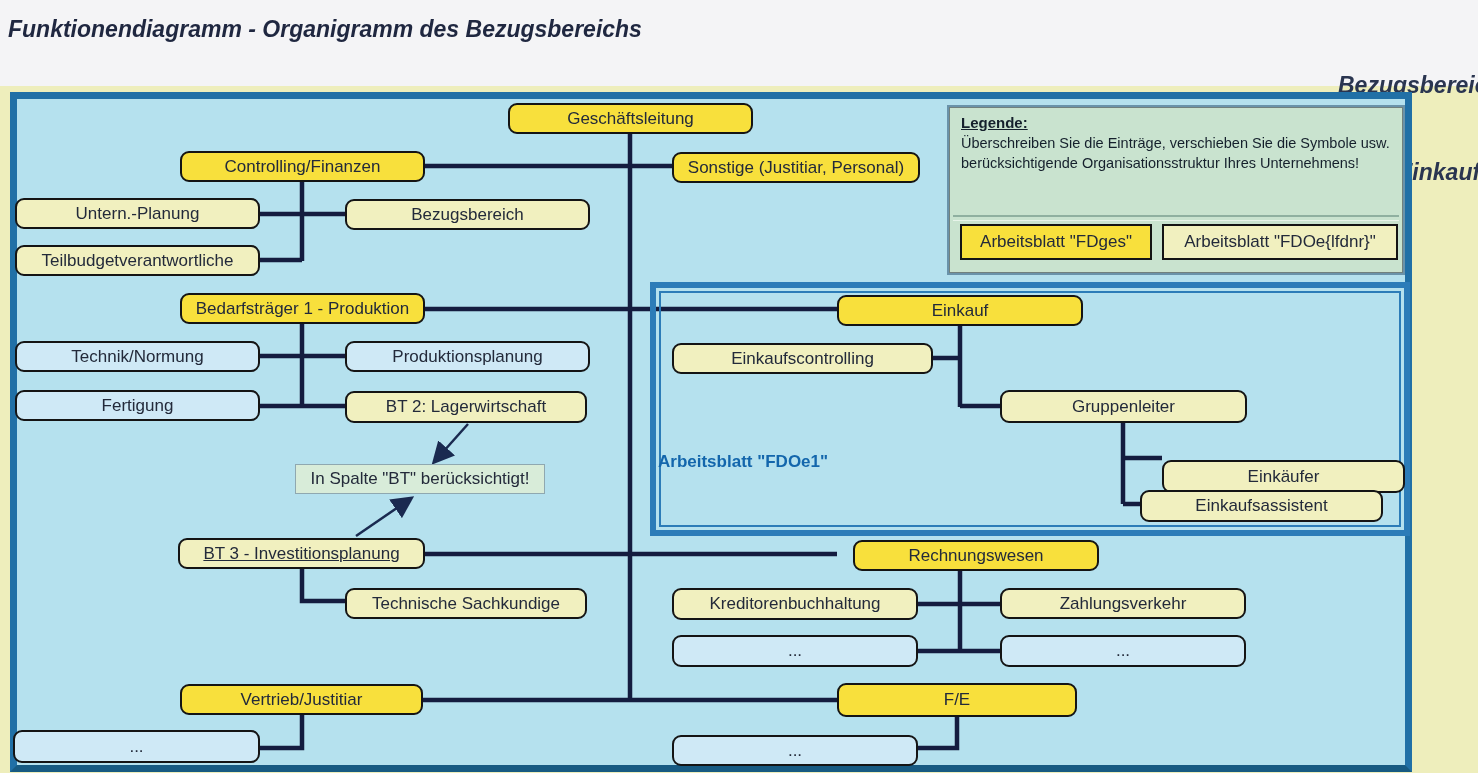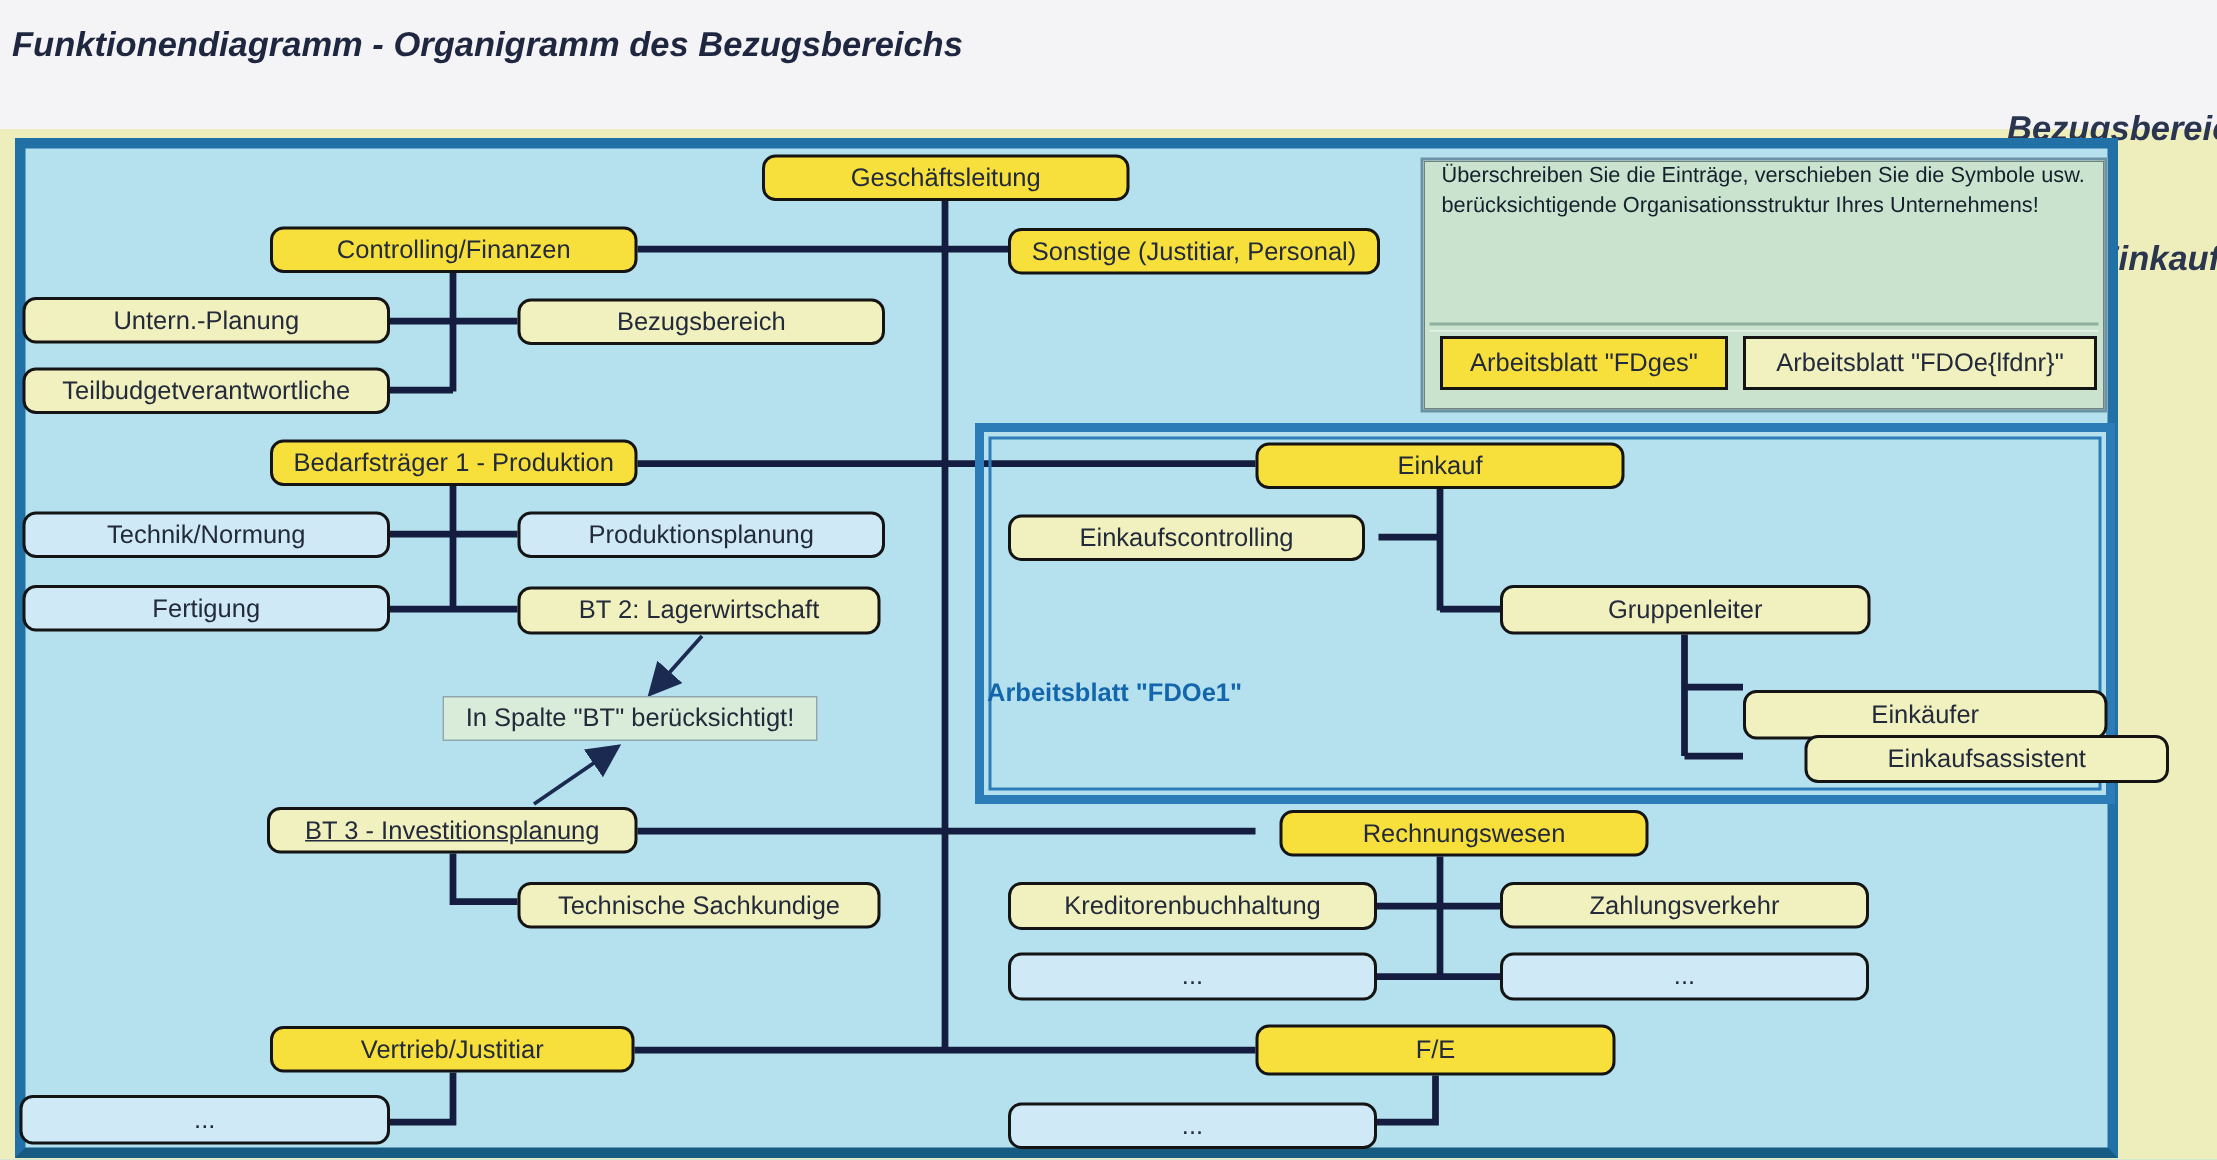--- a/index.html
+++ b/index.html
@@ -168,34 +168,35 @@
     <div class="node yellow" style="left: 180px; top: 293px; width: 245px; height: 31px; line-height: 27px;">Bedarfsträger 1 - Produktion</div>
     <div class="node blue" style="left: 15px; top: 341px; width: 245px; height: 31px; line-height: 27px;">Technik/Normung</div>
     <div class="node blue" style="left: 345px; top: 341px; width: 245px; height: 31px; line-height: 27px;">Produktionsplanung</div>
     <div class="node blue" style="left: 15px; top: 390px; width: 245px; height: 31px; line-height: 27px;">Fertigung</div>
     <div class="node cream" style="left: 345px; top: 391px; width: 242px; height: 32px; line-height: 28px;">BT 2: Lagerwirtschaft</div>
     <div class="node cream" style="left: 178px; top: 538px; width: 247px; height: 31px; line-height: 27px; text-decoration: underline;">BT 3 - Investitionsplanung</div>
     <div class="node cream" style="left: 345px; top: 588px; width: 242px; height: 31px; line-height: 27px;">Technische Sachkundige</div>
     <div class="node yellow" style="left: 180px; top: 684px; width: 243px; height: 31px; line-height: 27px;">Vertrieb/Justitiar</div>
     <div class="node blue" style="left: 13px; top: 730px; width: 247px; height: 33px; line-height: 29px;">...</div>
     <div class="node yellow" style="left: 837px; top: 295px; width: 246px; height: 31px; line-height: 27px;">Einkauf</div>
-    <div class="node cream" style="left: 672px; top: 343px; width: 238px; height: 31px; line-height: 27px;">Einkaufscontrolling</div>
+    <div class="node cream" style="left: 672px; top: 343px; width: 261px; height: 31px; line-height: 27px;">Einkaufscontrolling</div>
     <div class="node cream" style="left: 1000px; top: 390px; width: 247px; height: 33px; line-height: 29px;">Gruppenleiter</div>
     <div class="node cream" style="left: 1162px; top: 442px; width: 243px; height: 33px; line-height: 29px; margin-top: 18px;">Einkäufer</div>
-    <div class="node cream" style="left: 1203px; top: 490px; width: 243px; height: 32px; line-height: 28px;">Einkaufsassistent</div>
+    <div class="node cream" style="left: 1140px; top: 490px; width: 243px; height: 32px; line-height: 28px;">Einkaufsassistent</div>
     <div class="node yellow" style="left: 837px; top: 540px; width: 246px; height: 31px; line-height: 27px; margin-left: 16px;">Rechnungswesen</div>
     <div class="node cream" style="left: 672px; top: 588px; width: 246px; height: 32px; line-height: 28px;">Kreditorenbuchhaltung</div>
     <div class="node cream" style="left: 1000px; top: 588px; width: 246px; height: 31px; line-height: 28px;">Zahlungsverkehr</div>
     <div class="node blue" style="left: 672px; top: 635px; width: 246px; height: 32px; line-height: 28px;">...</div>
     <div class="node blue" style="left: 1000px; top: 635px; width: 246px; height: 32px; line-height: 28px;">...</div>
     <div class="node yellow" style="left: 837px; top: 683px; width: 240px; height: 34px; line-height: 30px;">F/E</div>
     <div class="node blue" style="left: 672px; top: 735px; width: 246px; height: 31px; line-height: 27px;">...</div>
   </div>
 
 <div class="annotation">In Spalte "BT" berücksichtigt!</div>
 
 <div class="legend">
+  <div class="heading">Legende:</div>
   <div class="body-line">Überschreiben Sie die Einträge, verschieben Sie die Symbole usw.</div>
   <div class="body-line">berücksichtigende Organisationsstruktur Ihres Unternehmens!</div>
   <div class="divider"></div>
   <div class="sample yellow">Arbeitsblatt "FDges"</div>
   <div class="sample cream">Arbeitsblatt "FDOe{lfdnr}"</div>
 </div>
 
 </body></html>

